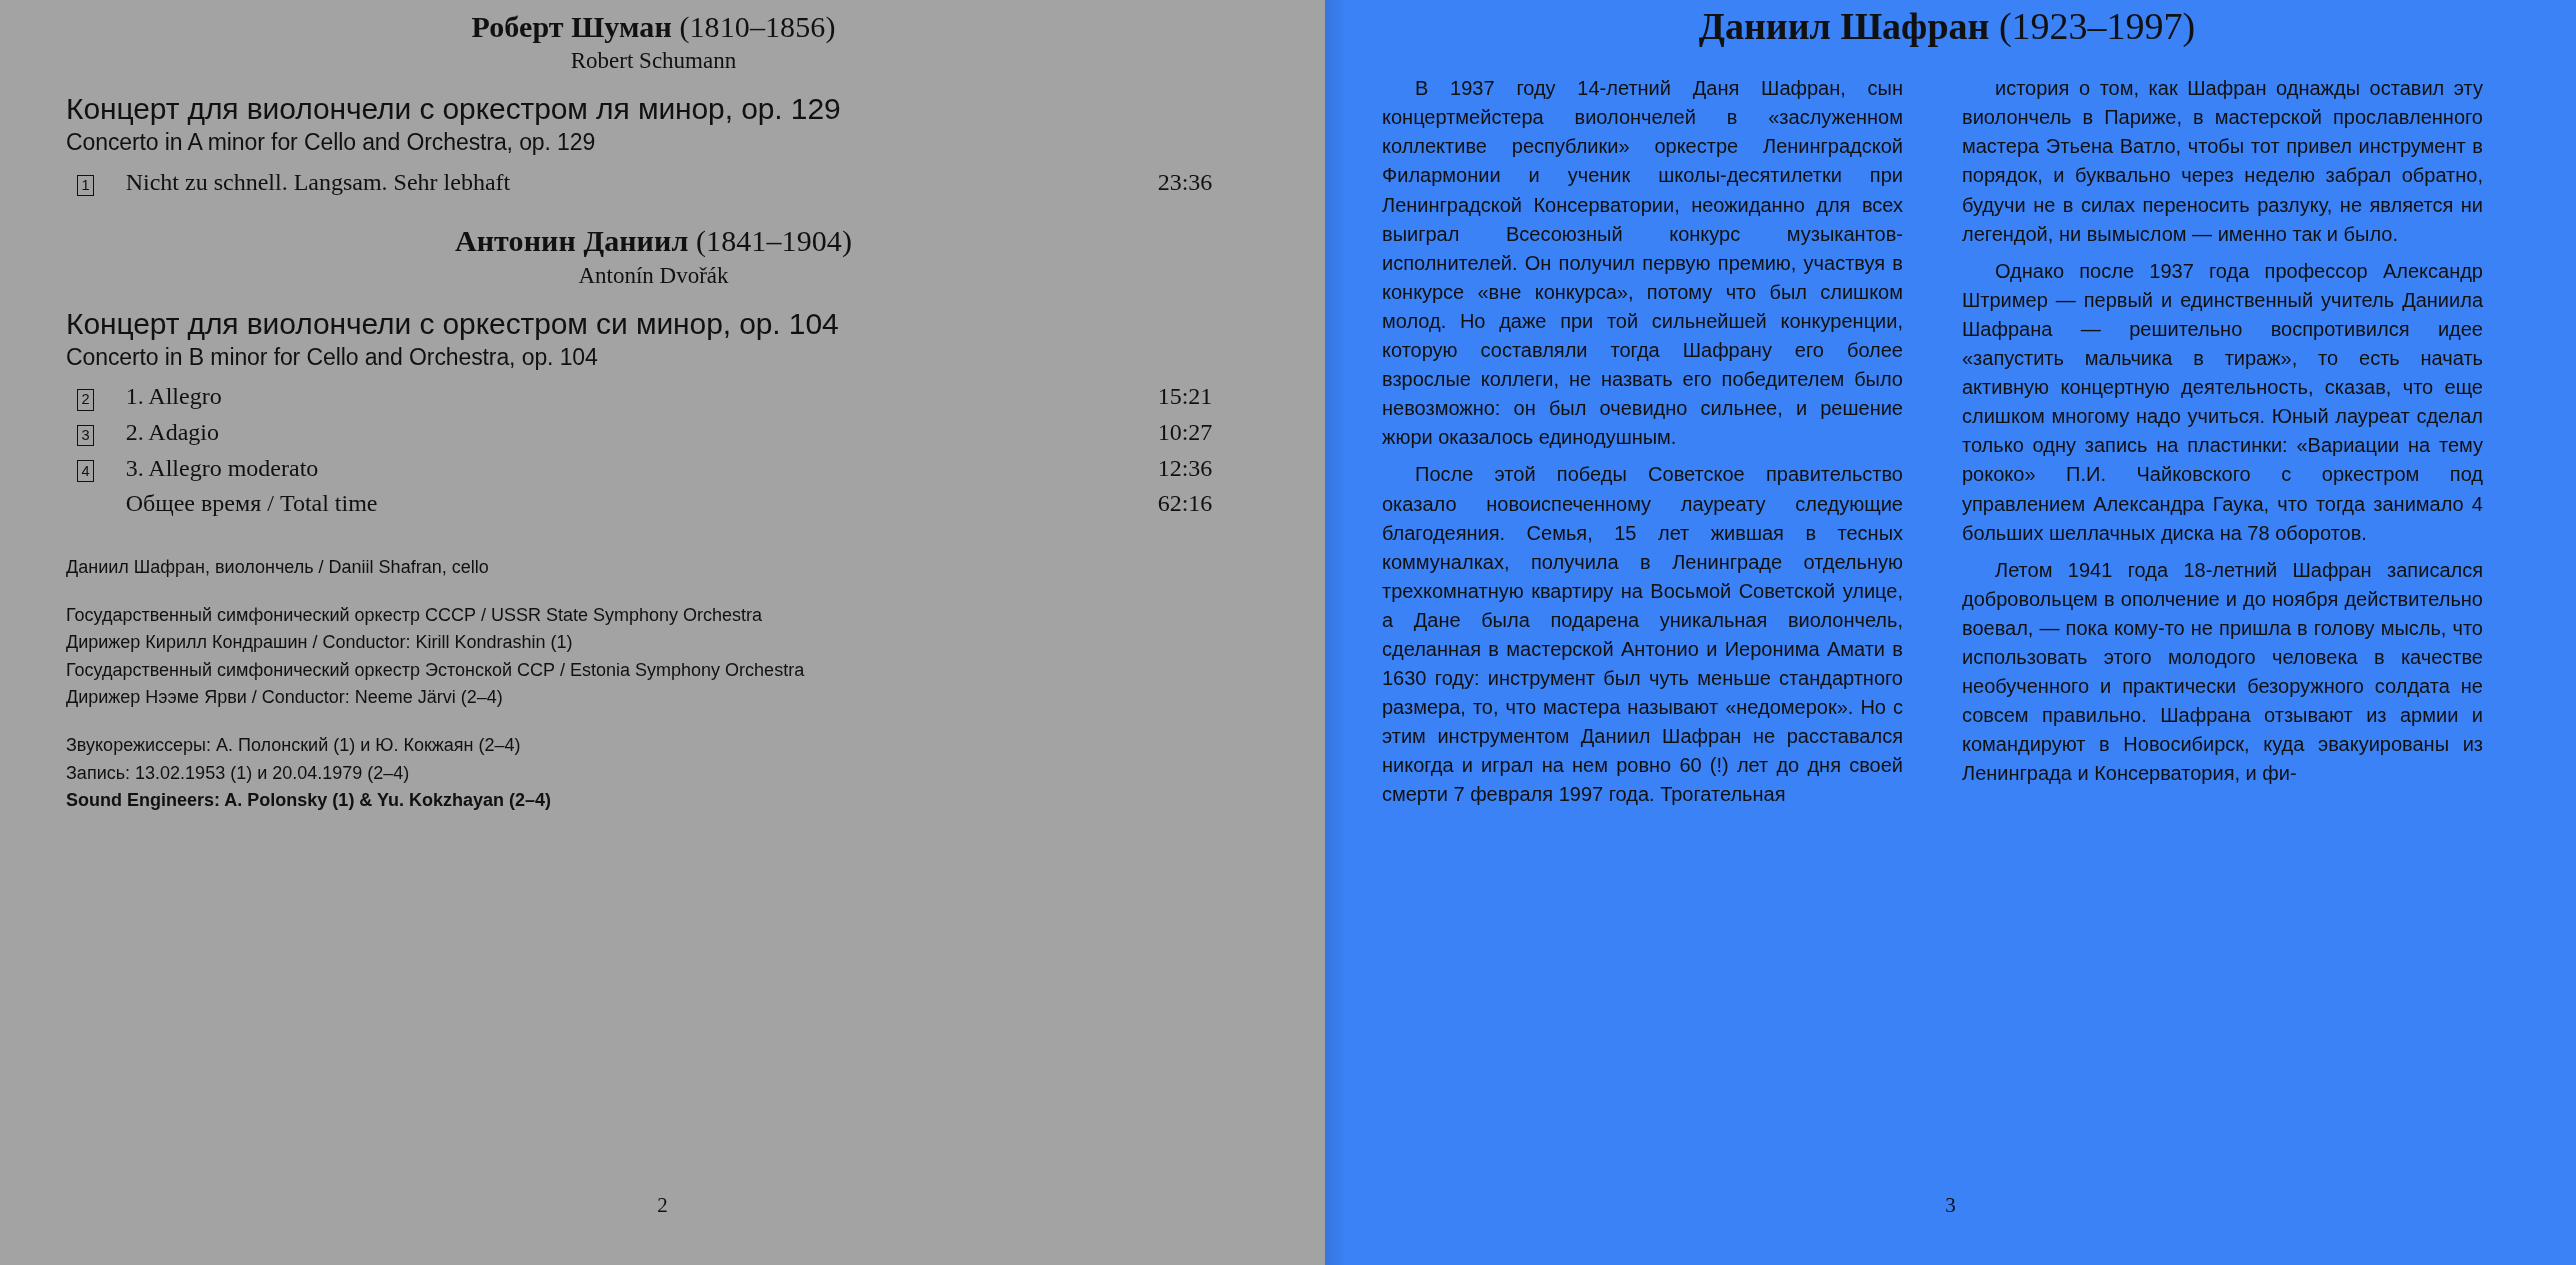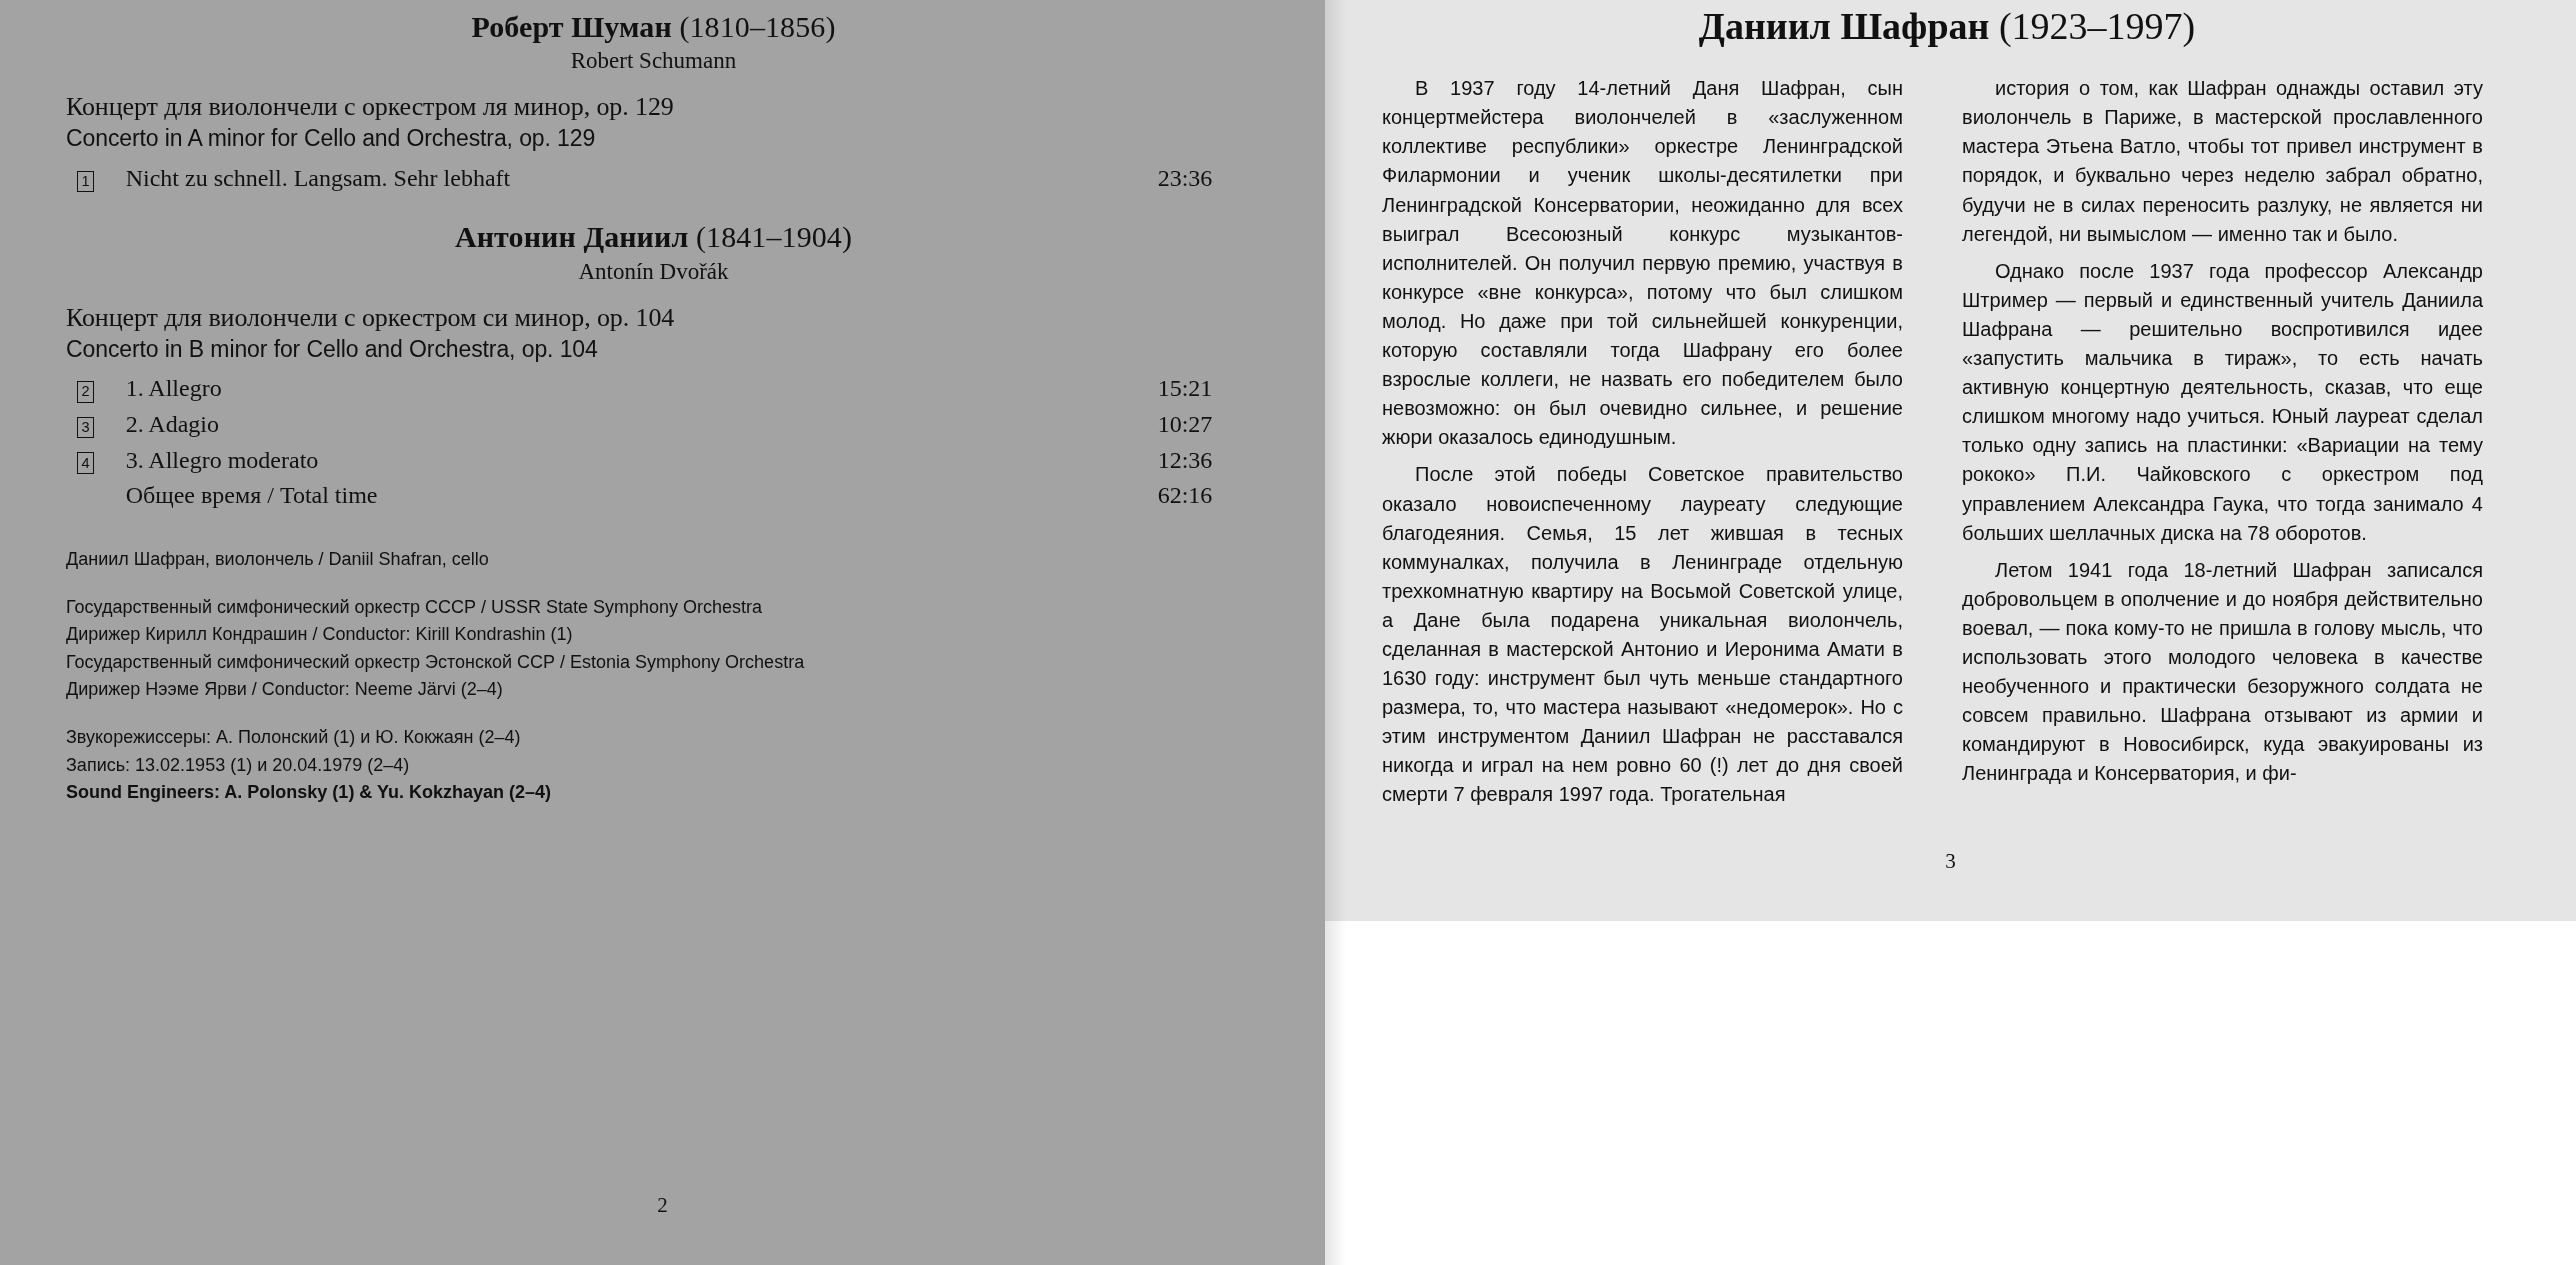--- a/index.html
+++ b/index.html
@@ -22,22 +22,22 @@
   
   .page-left {
     width: 1325px;
     height: 1265px;
     background: #a3a3a3;
     position: relative;
     padding: 0;
   }
   .page-right {
     width: 1251px;
-    height: 921px;
-    background: #e5e5e5;
+    height: 1265px;
+    background: #3b82f6;
     position: relative;
   }
   .gutter-shadow {
     position: absolute;
     top: 0; left: 1325px;
     width: 21px; height: 1265px;
     background: linear-gradient(to right, rgba(0,0,0,0.10), rgba(0,0,0,0.00));
     pointer-events: none;
   }
   .left-inner {
@@ -53,22 +53,22 @@
   .composer .name-bold { font-weight: bold; }
   .composer .years { font-weight: normal; }
   .composer-latin {
     text-align: center;
     font-family: "Liberation Serif", serif;
     font-size: 23px;
     margin: 4.2px 0 0 0;
     font-weight: normal;
   }
   .work-title {
-    font-family: Liberation Serif, serif;
-    font-size: 26px;
+    font-family: Liberation Sans, sans-serif;
+    font-size: 30px;
     margin: 18px 0 0 0;
     letter-spacing: -0.1px;
   }
   .work-title-latin {
     font-family: "Liberation Sans", sans-serif;
     font-size: 23px;
     margin: 3.5px 0 0 0;
     letter-spacing: -0.1px;
   }
   .tracks { margin-top: 8.4px; }

